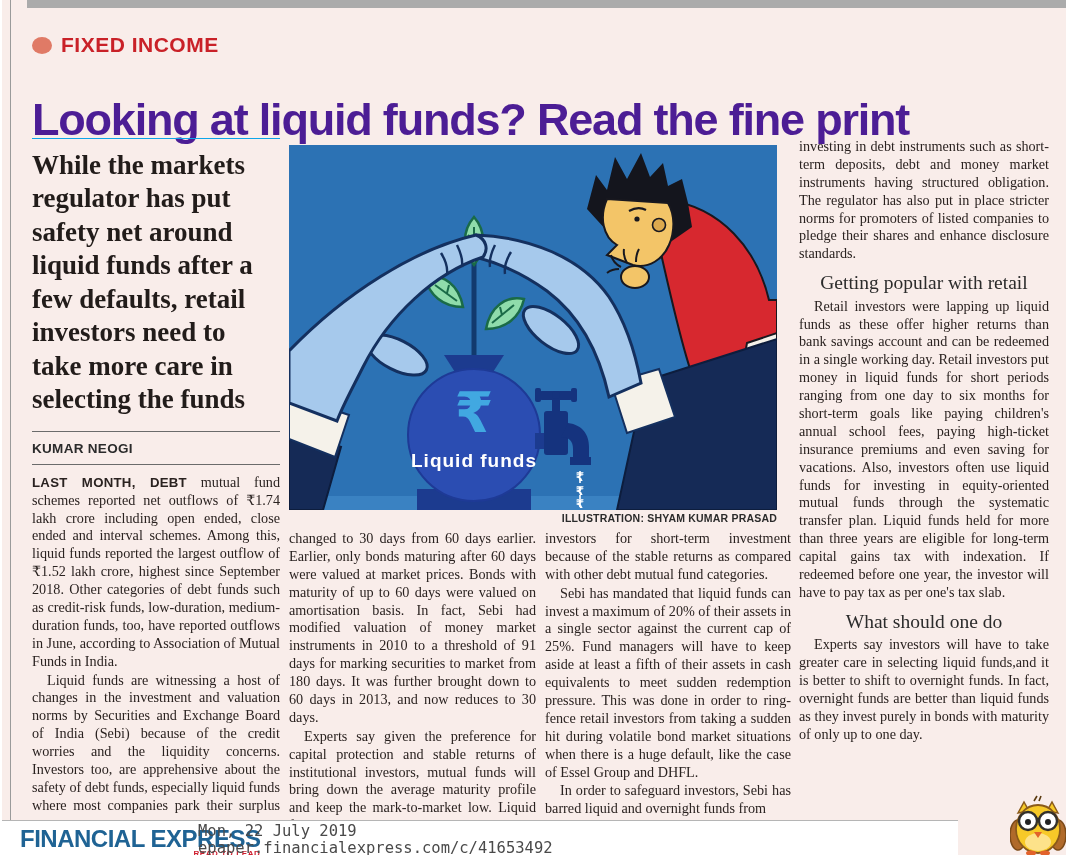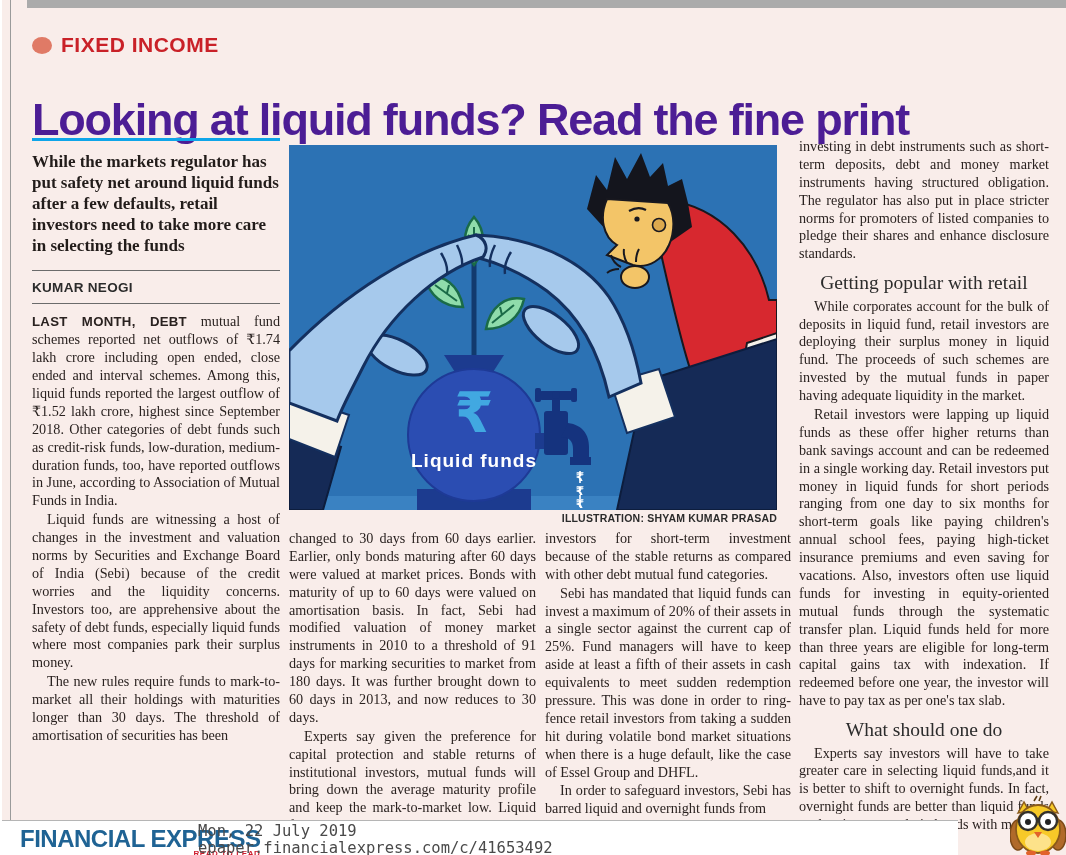--- a/index.html
+++ b/index.html
@@ -19,22 +19,22 @@
 
   .col{position:absolute;text-align:justify;color:#2a2220;}
   .col p{margin:0 0 1px 0;font-size:14.2px;line-height:1.26;}
   .col p.indent{text-indent:15px;}
   .lead{font-family:"Liberation Sans","DejaVu Sans",sans-serif;font-weight:700;
        font-size:13.2px;letter-spacing:.3px;}
   .subhead{font-size:19.5px;font-weight:500;color:#2b2b2b;margin:9px 0 4px 0;text-align:center;
        line-height:1.1;}
 
   .col1{left:30px;top:138px;width:248px;}
-  .standfirst{border-top:3px solid #0ea5e9;border-bottom:1px solid #6b6b6b;
-       padding:10px 0 14px 0;font-weight:700;font-size:17px;line-height:1.24;
+  .standfirst{border-top:1px solid #0ea5e9;border-bottom:1px solid #6b6b6b;
+       padding:10px 0 14px 0;font-weight:700;font-size:27px;line-height:1.24;
        color:#221c1a;text-align:left;}
   .byline{font-family:"Liberation Sans","DejaVu Sans",sans-serif;font-weight:700;
        font-size:13.5px;color:#2b2b2b;letter-spacing:.3px;padding:9px 0 8px 0;
        border-bottom:1px solid #6b6b6b;margin-bottom:9px;text-align:left;}
 
   .illo{position:absolute;left:287px;top:145px;width:488px;height:365px;}
   .caption{position:absolute;left:287px;top:512px;width:488px;text-align:right;
        font-family:"Liberation Sans","DejaVu Sans",sans-serif;font-weight:700;
        font-size:10.5px;color:#2b2b2b;letter-spacing:.2px;}
 
@@ -151,21 +151,20 @@
 
   <div class="col col3">
     <p>investors for short-term investment because of the stable returns as compared with other debt mutual fund categories.</p>
     <p class="indent">Sebi has mandated that liquid funds can invest a maximum of 20% of their assets in a single sector against the current cap of 25%. Fund managers will have to keep aside at least a fifth of their assets in cash equivalents to meet sudden redemption pressure. This was done in order to ring-fence retail investors from taking a sudden hit during volatile bond market situations when there is a huge default, like the case of Essel Group and DHFL.</p>
     <p class="indent">In order to safeguard investors, Sebi has barred liquid and overnight funds from</p>
   </div>
 
   <div class="col col4">
     <p>investing in debt instruments such as short-term deposits, debt and money market instruments having structured obligation. The regulator has also put in place stricter norms for promoters of listed companies to pledge their shares and enhance disclosure standards.</p>
     <div class="subhead">Getting popular with retail</div>
-    <p class="indent">While corporates account for the bulk of deposits in liquid fund, retail investors are deploying their surplus money in liquid fund. The proceeds of such schemes are invested by the mutual funds in paper having adequate liquidity in the market.</p>
     <p class="indent">Retail investors were lapping up liquid funds as these offer higher returns than bank savings account and can be redeemed in a single working day. Retail investors put money in liquid funds for short periods ranging from one day to six months for short-term goals like paying children's annual school fees, paying high-ticket insurance premiums and even saving for vacations. Also, investors often use liquid funds for investing in equity-oriented mutual funds through the systematic transfer plan. Liquid funds held for more than three years are eligible for long-term capital gains tax with indexation. If redeemed before one year, the investor will have to pay tax as per one's tax slab.</p>
     <div class="subhead">What should one do</div>
     <p class="indent">Experts say investors will have to take greater care in selecting liquid funds,and it is better to shift to overnight funds. In fact, overnight funds are better than liquid funds as they invest purely in bonds with maturity of only up to one day.</p>
   </div>
 
   <div class="footer">
     <div class="felogo">
       <div>FINANCIAL EXPRESS</div>
       <div class="fetag">READ TO LEAD</div>
     </div>

